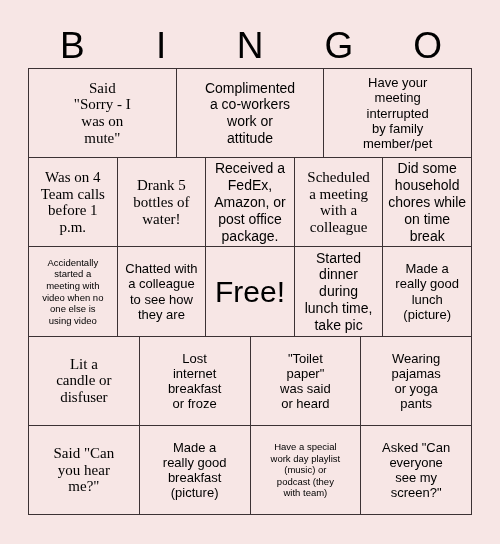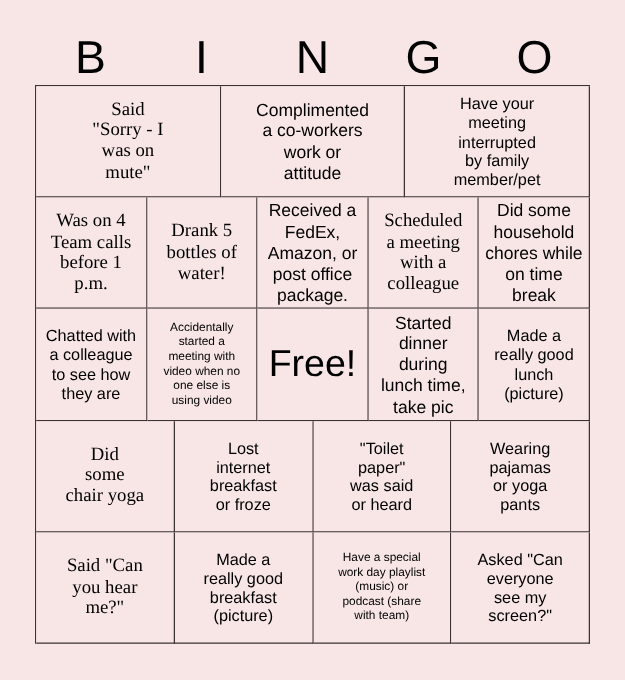--- a/index.html
+++ b/index.html
@@ -153,56 +153,56 @@
       <div class="cell fs-small">
           <span class="cell-text">Did some
 household
 chores while
 on time
 break</span>
         </div>
     </div>
 
     <div class="grid-row">
-      <div class="cell fs-medium">
-          <span class="cell-text">Chatted with
-a colleague
-to see how
-they are</span>
-        </div>
       <div class="cell fs-xsmall">
           <span class="cell-text">Accidentally
 started a
 meeting with
 video when no
 one else is
 using video</span>
         </div>
+      <div class="cell fs-medium">
+          <span class="cell-text">Chatted with
+a colleague
+to see how
+they are</span>
+        </div>
       <div class="cell fs-free">
           <span class="cell-text">Free!</span>
         </div>
       <div class="cell fs-small">
           <span class="cell-text">Started
 dinner during
 lunch time,
 take pic</span>
         </div>
       <div class="cell fs-medium">
           <span class="cell-text">Made a
 really good
 lunch
 (picture)</span>
         </div>
     </div>
 
     <div class="grid-row">
       <div class="cell fs-large">
-          <span class="cell-text">Did
-some
-chair yoga</span>
+          <span class="cell-text">Lit a
+candle or
+disfuser</span>
         </div>
       <div class="cell fs-medium">
           <span class="cell-text">Lost
 internet
 breakfast
 or froze</span>
         </div>
       <div class="cell fs-medium">
           <span class="cell-text">"Toilet
 paper"
@@ -226,21 +226,21 @@
       <div class="cell fs-medium">
           <span class="cell-text">Made a
 really good
 breakfast
 (picture)</span>
         </div>
       <div class="cell fs-xsmall">
           <span class="cell-text">Have a special
 work day playlist
 (music) or
-podcast (share
+podcast (they
 with team)</span>
         </div>
       <div class="cell fs-medium">
           <span class="cell-text">Asked "Can
 everyone
 see my
 screen?"</span>
         </div>
     </div>
 

